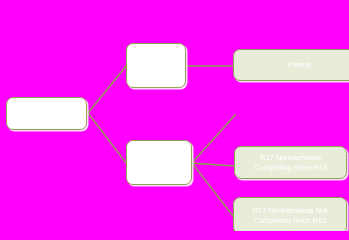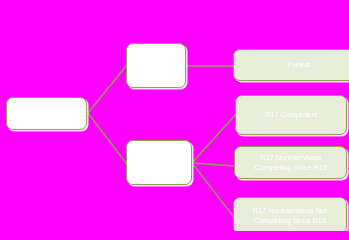--- a/index.html
+++ b/index.html
@@ -88,23 +88,20 @@
   </div>
 
   <div class="node node-empty" id="node-branch-bot">
     <span class="node-label"></span>
   </div>
 
   <div class="node node-filled" id="node-pretest">
     <span class="node-label">Pretest</span>
   </div>
 
-  <div class="node node-filled" id="node-completers">
-    <span class="node-label">R17 Completers</span>
-  </div>
 
   <div class="node node-filled" id="node-ni-comp">
     <span class="node-label">R17 Noninterviews
 Completing Since R13</span>
   </div>
 
   <div class="node node-filled" id="node-ni-notcomp">
     <span class="node-label">R17 Noninterviews Not
 Completing Since R13</span>
   </div>

